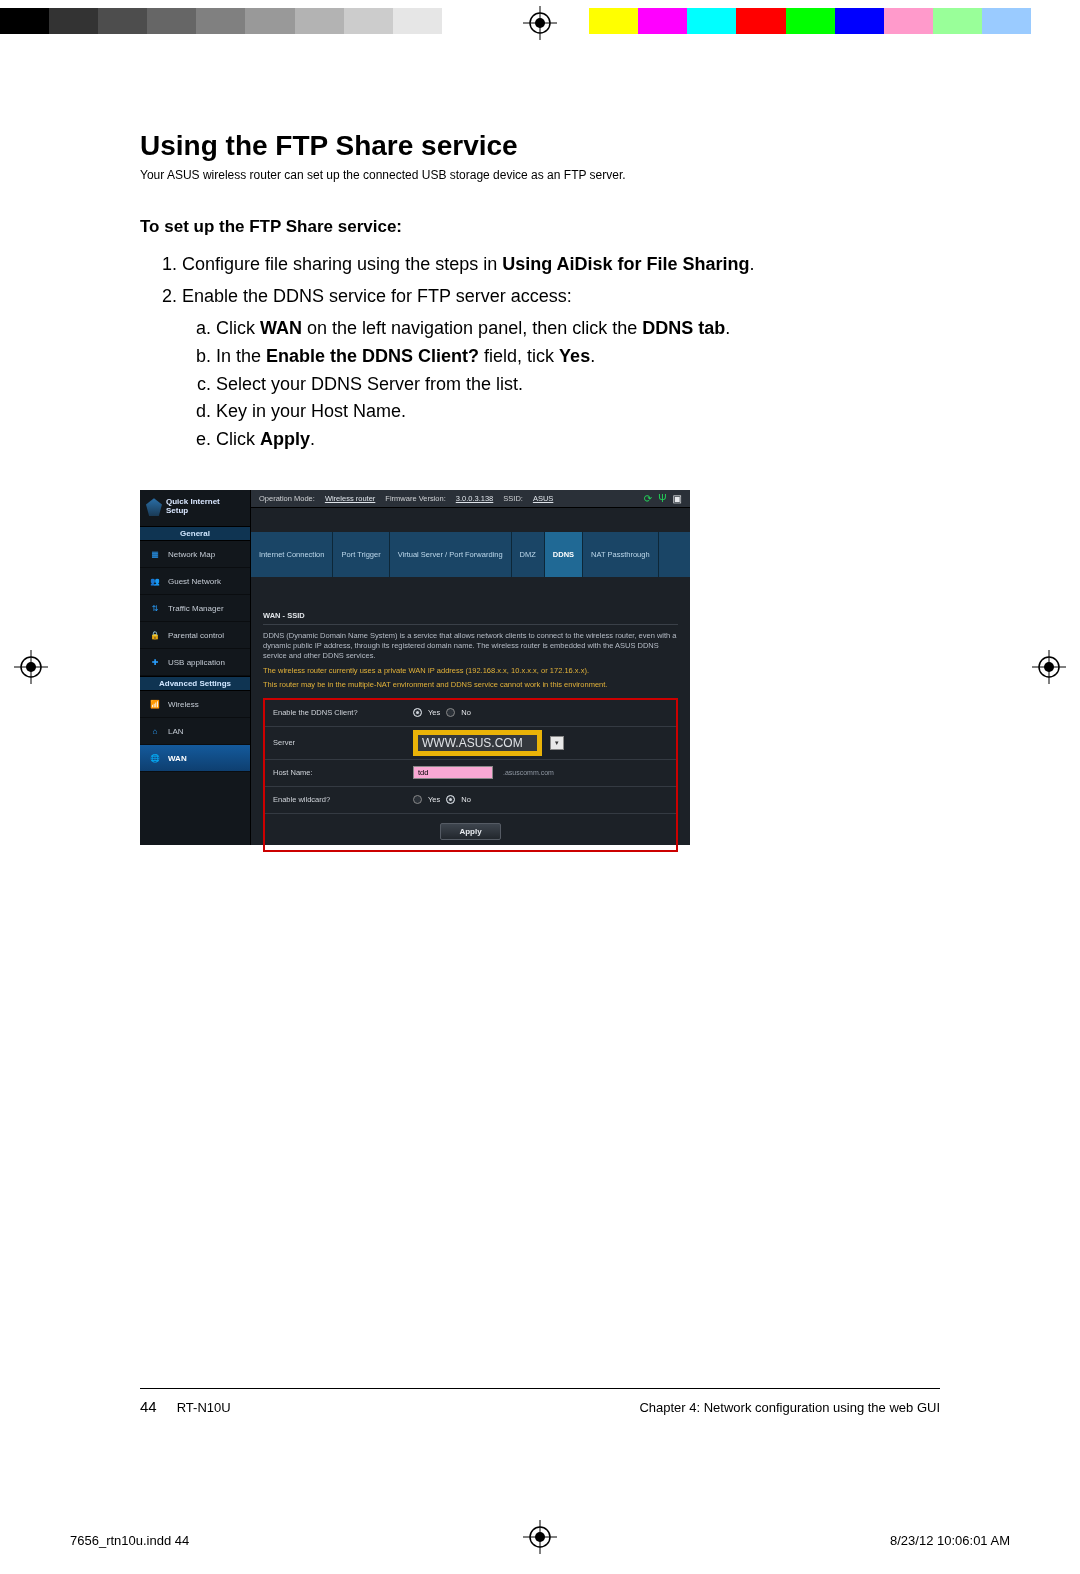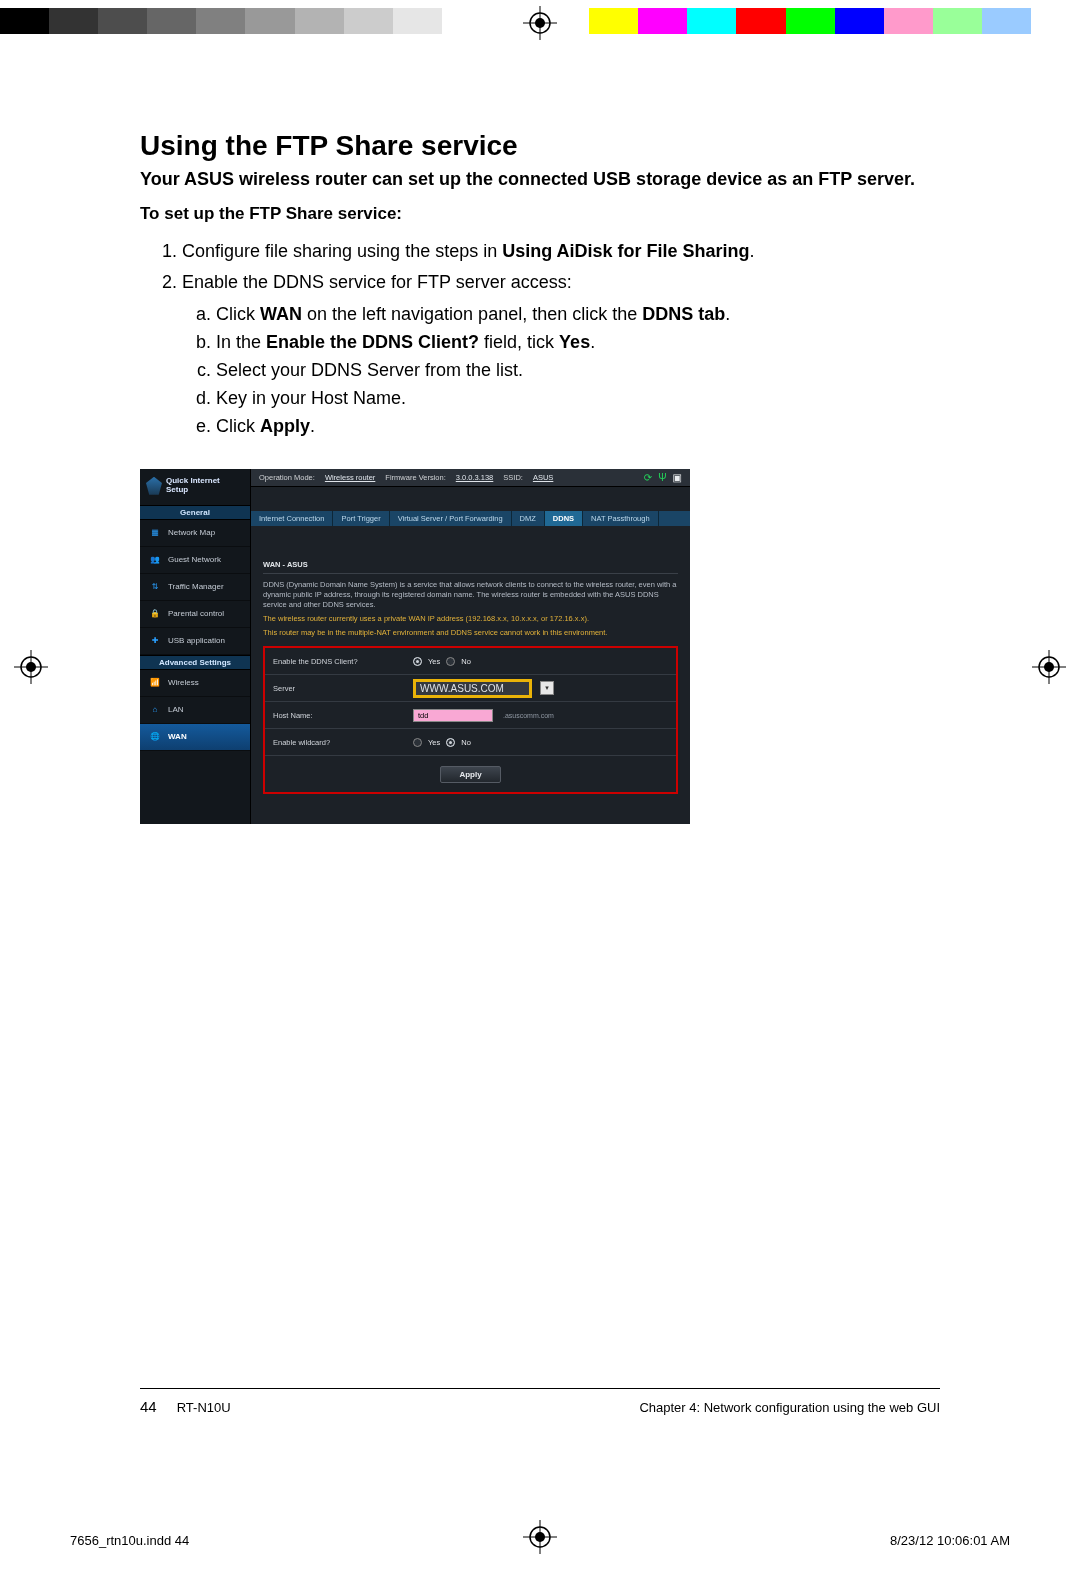--- a/index.html
+++ b/index.html
@@ -44,24 +44,23 @@
     top: 130px;
     left: 140px;
     width: 800px;
   }
   h1.title {
     font-size: 28px;
     font-weight: bold;
     margin: 0 0 6px 0;
   }
   p.intro {
-    font-size: 18px;
-    margin: 0 0 13px 0;
+    font-size: 12px;
+    margin: 0 0 34px 0;
     line-height: 1.25;
-    font-weight: bold;
   }
   .subhead {
     font-size: 17px;
     font-weight: bold;
     margin: 0 0 14px 0;
   }
 
   ol.main-list {
     margin: 0;
     padding: 0 0 0 42px;
@@ -73,21 +72,21 @@
     list-style-type: lower-alpha;
     margin: 4px 0 0 0;
     padding-left: 34px;
     font-size: 18px;
     line-height: 1.55;
   }
   .bold { font-weight: bold; }
 
   
   .shot {
-    margin-top: 28px;
+    margin-top: 36px;
     width: 550px;
     height: 355px;
     background: #0f1214;
     color: #cfd1d4;
     font-family: Arial, sans-serif;
     font-size: 8px;
     display: flex;
     box-shadow: inset 0 0 0 1px #000;
   }
   .shot .side {
@@ -165,21 +164,21 @@
   .statusline .icons { margin-left: auto; display: flex; gap: 6px; font-size: 10px;}
   .statusline .icons span { color: #24d35a; }
   .statusline .icons .exit { color: #e9ebee; }
 
   .tabs {
     display: flex;
     background: #1a4566;
     font-size: 7.5px;
   }
   .tabs .tab {
-    padding: 3px 8px;
+    padding: 18px 8px;
     color: #bcd7ea;
     border-right: 1px solid #0d2738;
     white-space: nowrap;
   }
   .tabs .tab.active {
     background: #206995;
     color: #fff;
     font-weight: bold;
   }
 
@@ -208,24 +207,24 @@
     border-bottom: 1px solid #343a42;
     min-height: 20px;
     padding: 3px 8px;
     font-size: 7.5px;
   }
   .form-row .lbl { width: 140px; color: #cfd3d9; }
   .form-row .val { flex: 1; display: flex; align-items: center; gap: 6px; color: #e2e4e8;}
   .form-row .suffix { color: #8f97a2; font-size: 7px; margin-left: 4px;}
   .f-select {
     background: #34383e;
-    border: 3px solid #eab308;
+    border: 5px solid #eab308;
     color: #dfe2e6;
     padding: 1px 14px 1px 4px;
-    font-size: 10px;
+    font-size: 12px;
     position: relative;
     min-width: 95px;
   }
   .f-select-arrow {
     width: 12px; height: 12px;
     background: #e8e8e8;
     color: #333;
     display: inline-flex;
     align-items: center;
     justify-content: center;
@@ -442,21 +441,21 @@
         <div class="tabs">
           <div class="tab">Internet Connection</div>
           <div class="tab">Port Trigger</div>
           <div class="tab">Virtual Server / Port Forwarding</div>
           <div class="tab">DMZ</div>
           <div class="tab active">DDNS</div>
           <div class="tab">NAT Passthrough</div>
         </div>
 
         <div class="panel">
-          <div class="panel-title">WAN - ASUS</div>
+          <div class="panel-title">WAN - SSID</div>
           <div class="panel-desc">DDNS (Dynamic Domain Name System) is a service that allows network clients to connect to the wireless router, even with a dynamic public IP address, through its registered domain name. The wireless router is embedded with the ASUS DDNS service and other DDNS services.</div>
           <div class="panel-warn">The wireless router currently uses a private WAN IP address (192.168.x.x, 10.x.x.x, or 172.16.x.x).</div>
           <div class="panel-warn">This router may be in the multiple-NAT environment and DDNS service cannot work in this environment.</div>
 
           <div class="form-box">
             <div class="form-row">
               <div class="lbl">Enable the DDNS Client?</div>
               <div class="val">
                 <span class="dot on"></span>
                 <span>Yes</span>

